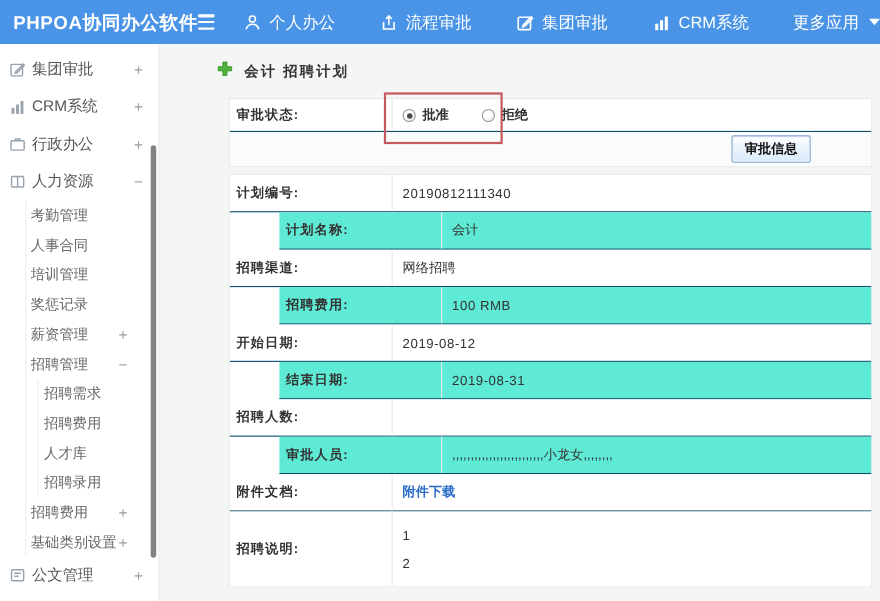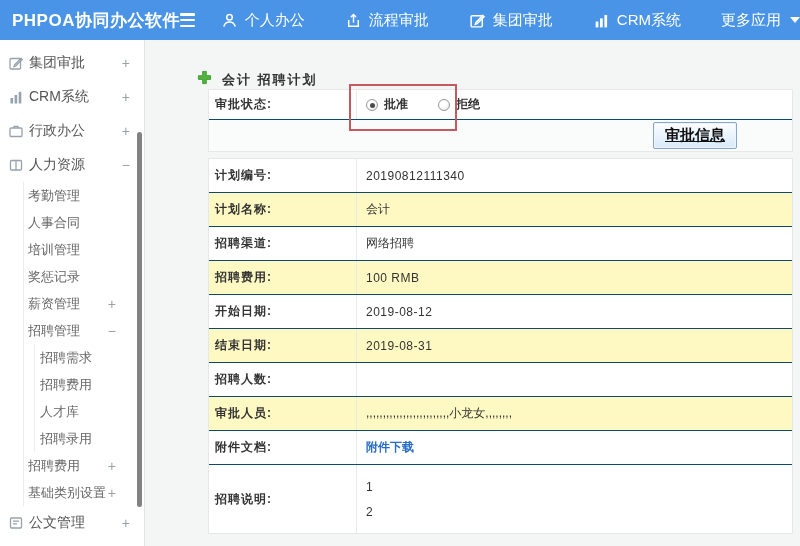--- a/index.html
+++ b/index.html
@@ -33,44 +33,44 @@
   .subgroup { margin-left:23px; border-left:1px solid #ededed; }
   .nav-item.lv1 { height:27px; padding:0 28px 0 4px; font-size:13px; color:#666; }
   .subgroup2 { margin-left:10px; border-left:1px solid #ededed; }
   .nav-item.lv2 { height:27px; padding:0 18px 0 5px; font-size:13px; color:#666; }
   .scroll-thumb {
     position:absolute; left:137px; top:92px; width:5px; height:375px;
     background:#828282; border-radius:3px; cursor:grab;
   }
   
   .main { position:absolute; top:40px; left:145px; width:655px; height:506px; background:#f4f5f5; }
-  .title-bar { height:49px; display:flex; align-items:flex-end; gap:10px; padding-left:52px; }
+  .title-bar { height:49px; display:flex; align-items:center; gap:10px; padding-left:52px; }
   .page-title { font-size:13px; font-weight:bold; color:#333; letter-spacing:2px; }
   .tbl { margin:0 7px 0 63px; background:#fff; border:1px solid #e6e7e8; }
   .frow { display:flex; border-bottom:1px solid #0c4a6e; background:#fff; }
   .frow:last-child { border-bottom:none; }
-  .frow.alt { background:#fef9c3; }
+  .frow.alt { background:#5eead4;margin-left:45px; }
   .fl { width:148px; border-right:1px solid #e8e9ea; display:flex; align-items:center;
         padding-left:6px; font-size:12px; font-weight:bold; color:#333; letter-spacing:1px; }
   .fv { flex:1; display:flex; align-items:center; padding-left:9px; font-size:12px; color:#333; }
   .row-status { height:30px; }
   .row-btn { height:31px; background:#fafbfb; display:flex; align-items:center; justify-content:flex-end; padding-right:55px; }
   .gap { height:6px; }
   .row-std { height:34px; }
   .row-tall { height:68px; }
   .row-tall .fv { flex-direction:column; align-items:flex-start; justify-content:center; gap:13px; }
   .radio-group { display:flex; align-items:center; gap:30px; }
   .radio-opt { display:flex; align-items:center; gap:6px; font-size:12px; font-weight:bold; cursor:pointer; }
   .radio { width:12px; height:12px; border-radius:50%; border:1px solid #999;
            background:radial-gradient(circle at 35% 30%, #fff 40%, #ddd); position:relative; }
   .radio.checked::after { content:""; position:absolute; left:3px; top:3px; width:5px; height:5px; border-radius:50%; background:#4a4a4a; }
   .approve-btn {
-    font-family:inherit; font-size:15px; font-weight:bold; color:#111;
+    font-family:inherit; font-size:12px; font-weight:bold; color:#111;
     padding:3px 11px; border:1px solid #86a4cf; border-radius:2px;
-    background:linear-gradient(#fdfeff,#d7eafa); box-shadow:inset 0 0 0 1px #eef5fc; cursor:pointer;text-decoration:underline;
+    background:linear-gradient(#fdfeff,#d7eafa); box-shadow:inset 0 0 0 1px #eef5fc; cursor:pointer;
   }
   .link { color:#2a6dc9; font-weight:bold; text-decoration:none; cursor:pointer; }
   .multiline-line { line-height:1; }
   .annotation {
     position:absolute; left:349px; top:84px; width:108px; height:47px;
     border:2px solid #c4595f; z-index:6; pointer-events:none;
   }
   .valuenum { letter-spacing:.5px; }
 </style>
 </head>

